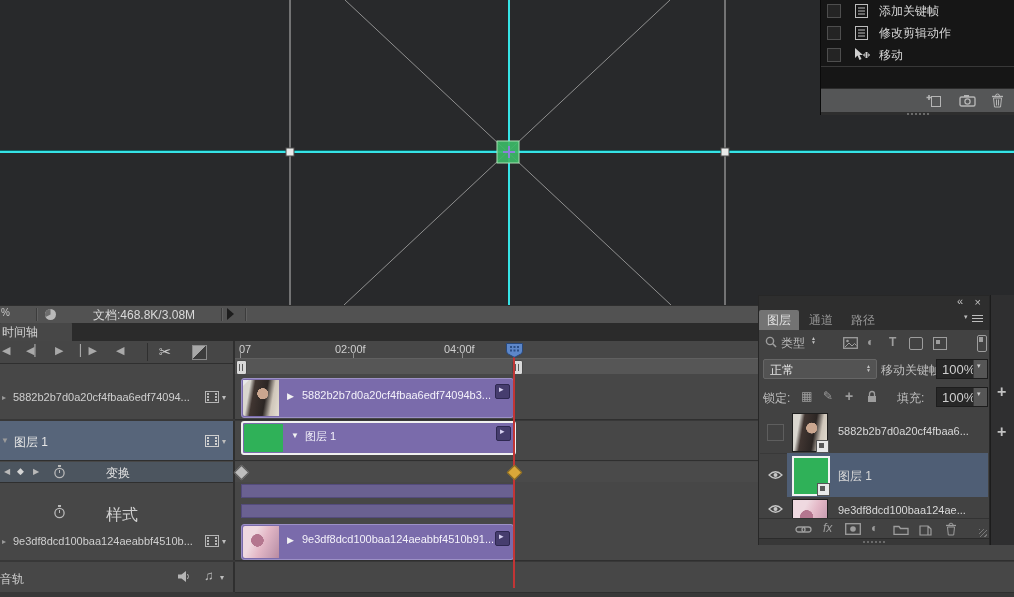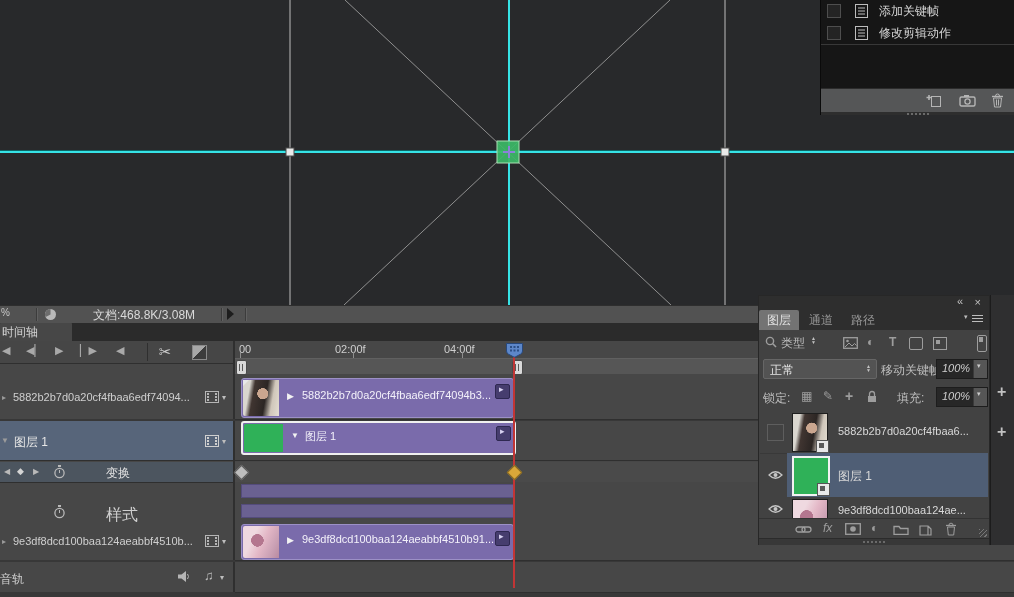--- a/index.html
+++ b/index.html
@@ -77,21 +77,21 @@
   
   #layers{left:758px;top:295px;width:232px;height:250px;background:#424242;border:1px solid #272727;z-index:30;box-sizing:border-box;}
   #lp-mini{left:0;top:0;width:230px;height:14px;background:#2e2e2e;}
   #lp-tabs{left:0;top:14px;width:230px;height:20px;background:#2e2e2e;}
   .lp-tab{top:0;height:20px;font-size:12px;line-height:20px;text-align:center;}
   .lp-tab.active{background:#737373;color:#e0e0e0;border-radius:2px 2px 0 0;}
   .lp-tab.dim{color:#969696;}
   .lp-label{font-size:12px;color:#bdbdbd;}
   .lp-field{background:#535353;border:1px solid #666;border-radius:2px;}
   .lp-valbox{background:#272727;border:1px solid #1d1d1d;}
-  .lp-valbox .val{position:absolute;left:5px;top:2px;font-size:11px;color:#cfcfcf;font-style:italic;}
+  .lp-valbox .val{position:absolute;left:5px;top:2px;font-size:13px;color:#cfcfcf;}
   .dd-btn{position:absolute;right:0;top:0;width:13px;height:100%;background:#565656;border-left:1px solid #3a3a3a;}
   .dd-btn span{position:absolute;left:3px;top:2px;font-size:7px;color:#ccc;}
   .updn{font-size:5px;line-height:4px;color:#c2c2c2;text-align:center;}
   .lrow-layers{left:1px;width:228px;}
   .lthumb{border:1px solid #1e1e1e;}
   .sobadge{position:absolute;right:-2px;bottom:-2px;width:11px;height:11px;background:#e9e9e9;border:1px solid #555;}
   .sobadge i{position:absolute;left:2px;top:2px;width:5px;height:5px;background:#5a5a5a;}
   .lyr-name{font-size:11px;color:#d8d8d8;}
   #lp-footer{left:0;top:222px;width:230px;height:20px;background:#424242;border-top:1px solid #333;}
   #lp-edge{left:0;top:242px;width:230px;height:6px;background:#383838;border-top:1px solid #2b2b2b;}
@@ -137,20 +137,28 @@
     <div class="r h-row" style="top:22px">
       <div class="r h-check"></div>
       <svg class="r" style="left:33px;top:3px" width="15" height="16">
         <rect x="1.5" y="1.5" width="12" height="13" fill="none" stroke="#bdbdbd"></rect>
           <line x1="4" y1="5" x2="11" y2="5" stroke="#bdbdbd"></line>
           <line x1="4" y1="8" x2="11" y2="8" stroke="#bdbdbd"></line>
           <line x1="4" y1="11" x2="11" y2="11" stroke="#bdbdbd"></line>
       </svg>
       <span class="r h-label txt">修改剪辑动作</span>
     </div>
+    <div class="r h-row" style="top:44px">
+      <div class="r h-check"></div>
+      <svg class="r" style="left:33px;top:4px" width="16" height="14">
+        <polygon points="1,0 1,10 3.5,7.5 5.5,12 7.5,11 5.5,7 9,7" fill="#cfcfcf"></polygon>
+        <path d="M12.5,4 v6 M9.5,7 h6 M12.5,4 l-1.5,1.5 M12.5,4 l1.5,1.5 M12.5,10 l-1.5,-1.5 M12.5,10 l1.5,-1.5 M9.5,7 l1.5,-1.5 M9.5,7 l1.5,1.5 M15.5,7 l-1.5,-1.5 M15.5,7 l-1.5,1.5" stroke="#cfcfcf" stroke-width="1" fill="none"></path>
+      </svg>
+      <span class="r h-label txt">移动</span>
+    </div>
     <div class="r" id="h-footer">
       <svg class="r" style="left:105px;top:5px" width="16" height="14">
         <rect x="5.5" y="2.5" width="9" height="10" fill="none" stroke="#b5b5b5"></rect>
         <path d="M3,1 v5 M0.5,3.5 h5" stroke="#b5b5b5" stroke-width="1.6"></path>
       </svg>
       <svg class="r" style="left:138px;top:5px" width="17" height="13">
         <rect x="1" y="3" width="15" height="9" rx="1.5" fill="none" stroke="#b5b5b5" stroke-width="1.4"></rect>
         <rect x="5" y="1" width="5" height="2" fill="#b5b5b5"></rect>
         <circle cx="8.5" cy="7.5" r="2.6" fill="none" stroke="#b5b5b5" stroke-width="1.3"></circle>
       </svg>
@@ -194,21 +202,21 @@
       <span class="r tico" style="left:55px">▶</span>
       <span class="r tico" style="left:80px">▏▶</span>
       <span class="r tico" style="left:116px">◀</span>
       <div class="r" style="left:147px;top:2px;width:1px;height:18px;background:#2f2f2f"></div>
       <span class="r" style="left:159px;top:2px;font-size:15px;color:#c9c9c9">✂</span>
       <div class="r" style="left:192px;top:4px;width:13px;height:13px;border:1px solid #8a8a8a;background:linear-gradient(135deg,#a8a8a8 50%,#3c3c3c 50%)"></div>
     </div>
     <div class="r" id="tl-leftcol-border"></div>
 
     <div class="r" id="ruler">
-      <span class="r rlabel" style="left:4px">00</span>
+      <span class="r rlabel" style="left:4px">07</span>
       <span class="r rlabel" style="left:100px">02:00f</span>
       <span class="r rlabel" style="left:209px">04:00f</span>
       <div class="r rtick" style="left:5px"></div>
       <div class="r rtick" style="left:118px"></div>
       <div class="r rtick" style="left:227px"></div>
     </div>
 
     <div class="r" id="workstrip">
       <div class="r wa-handle" style="left:1px">
           <i style="left:2px"></i>

